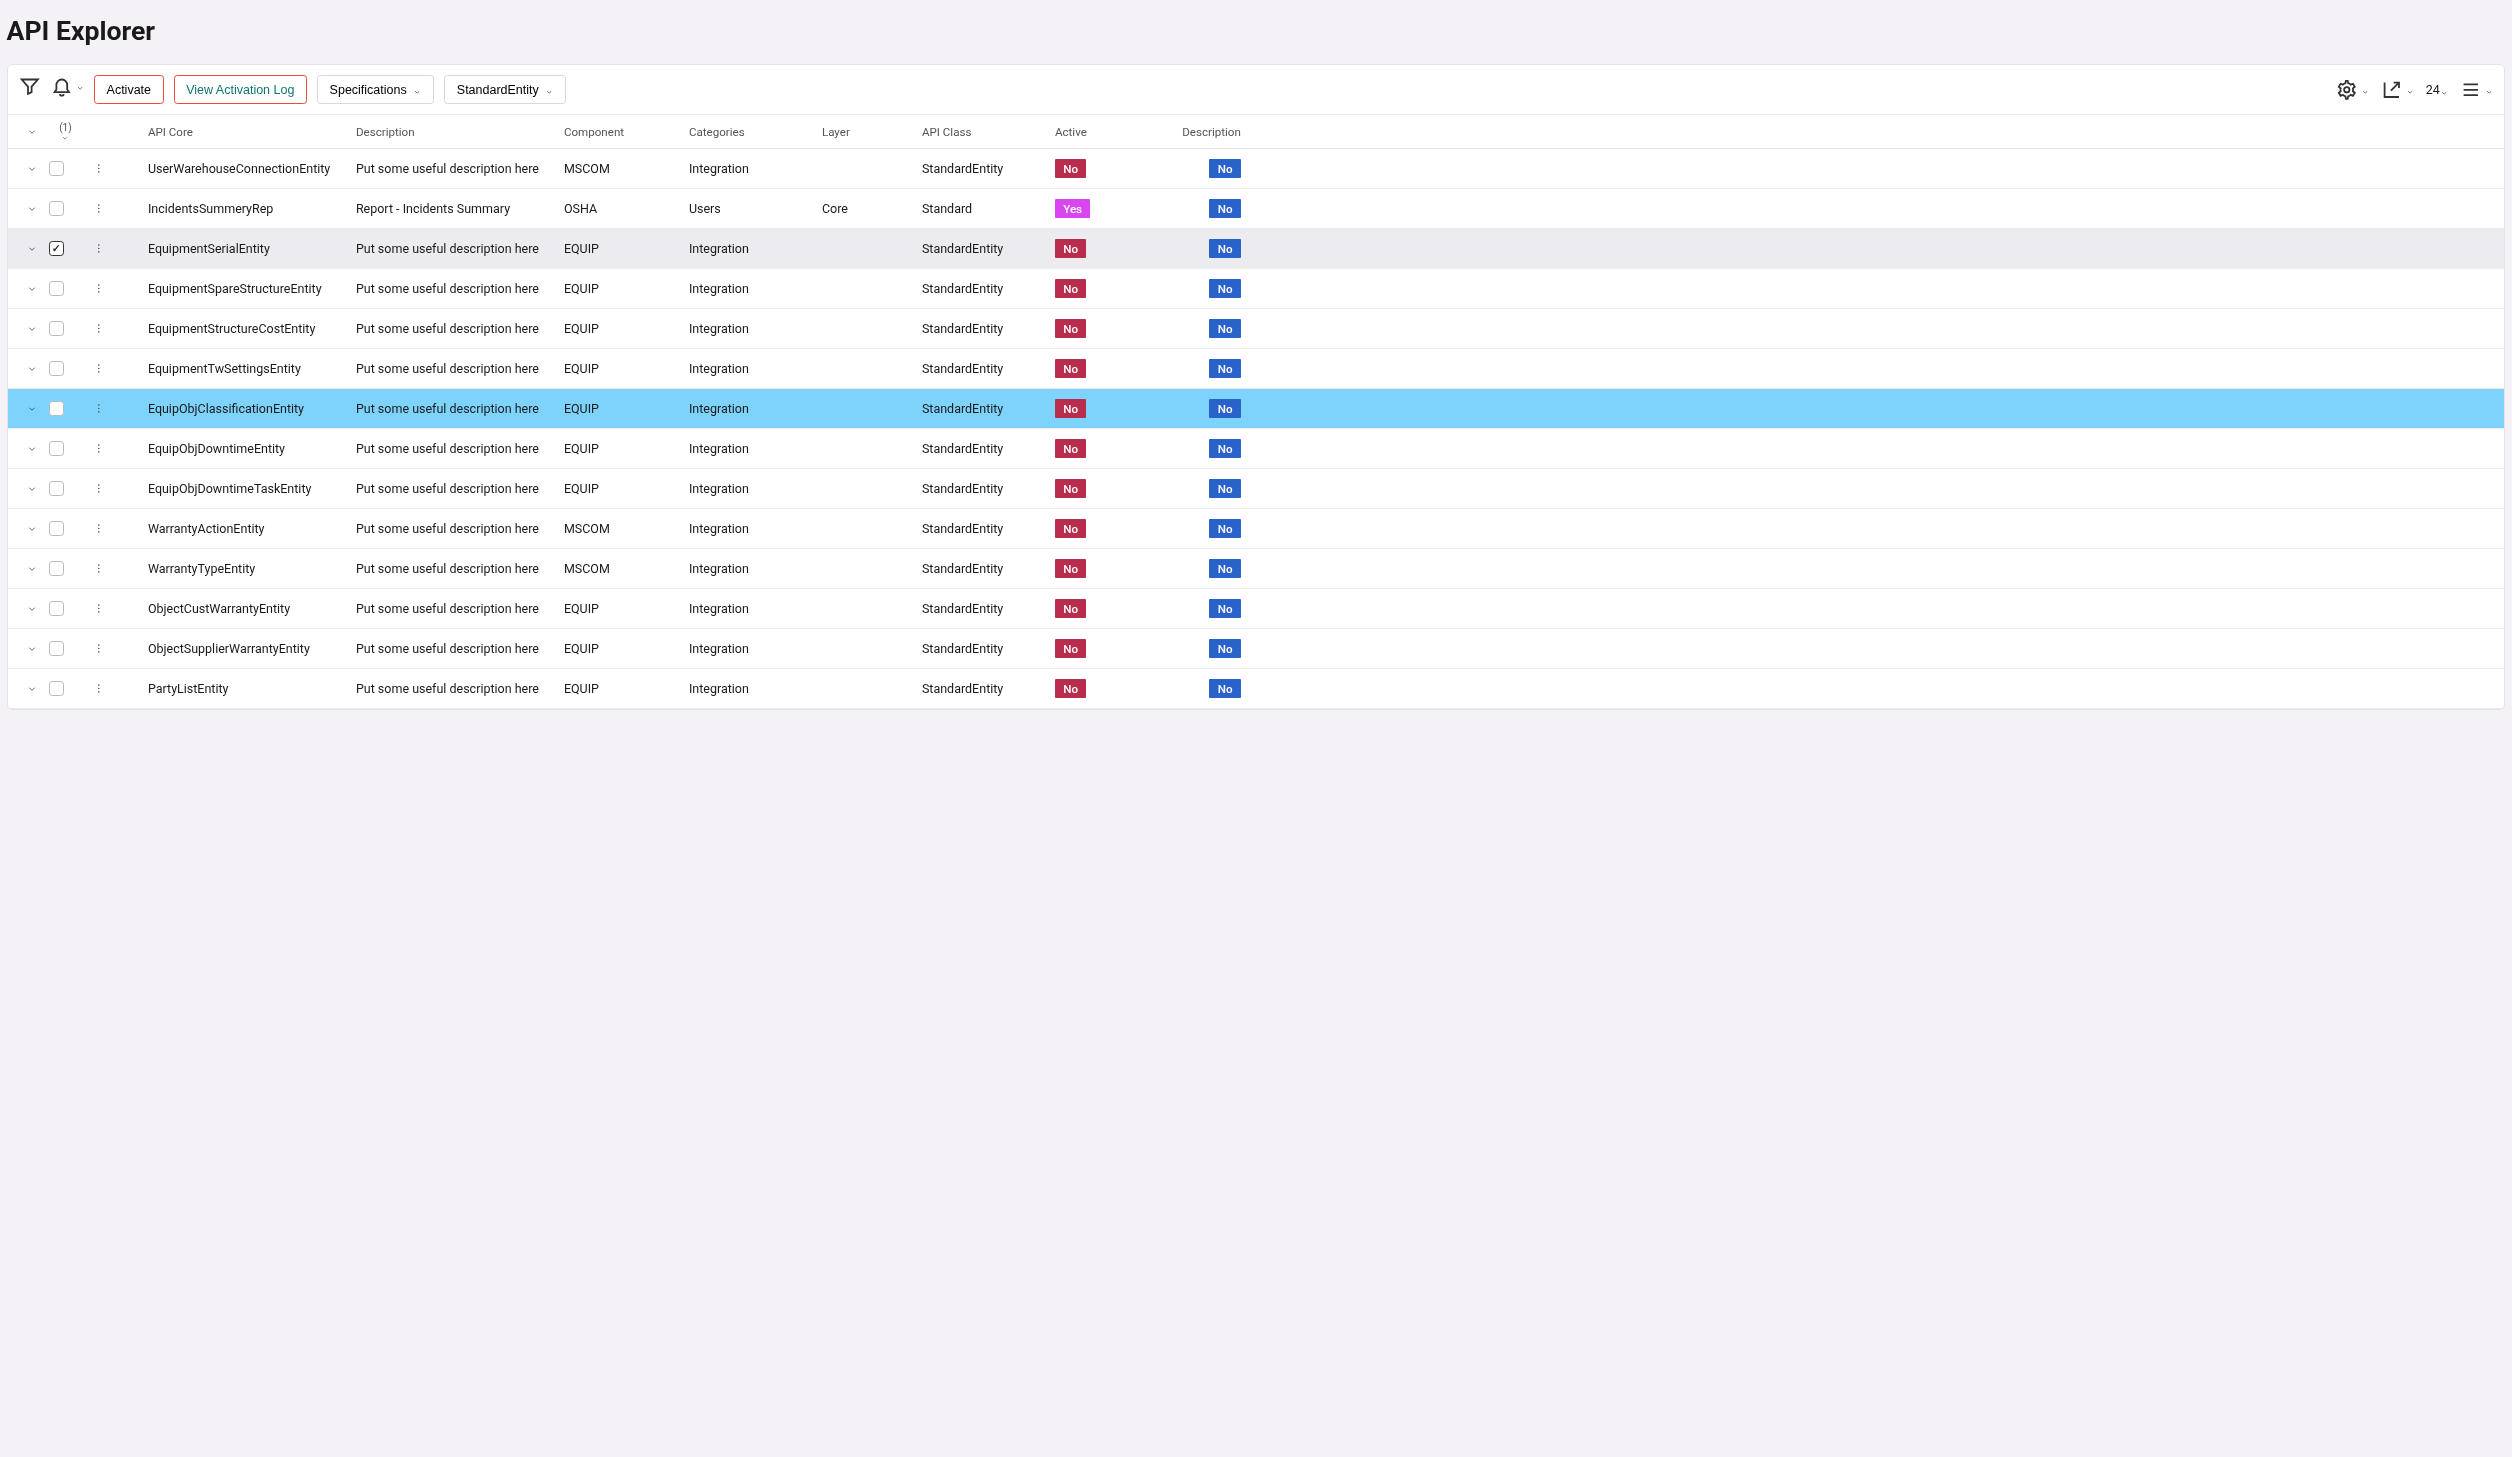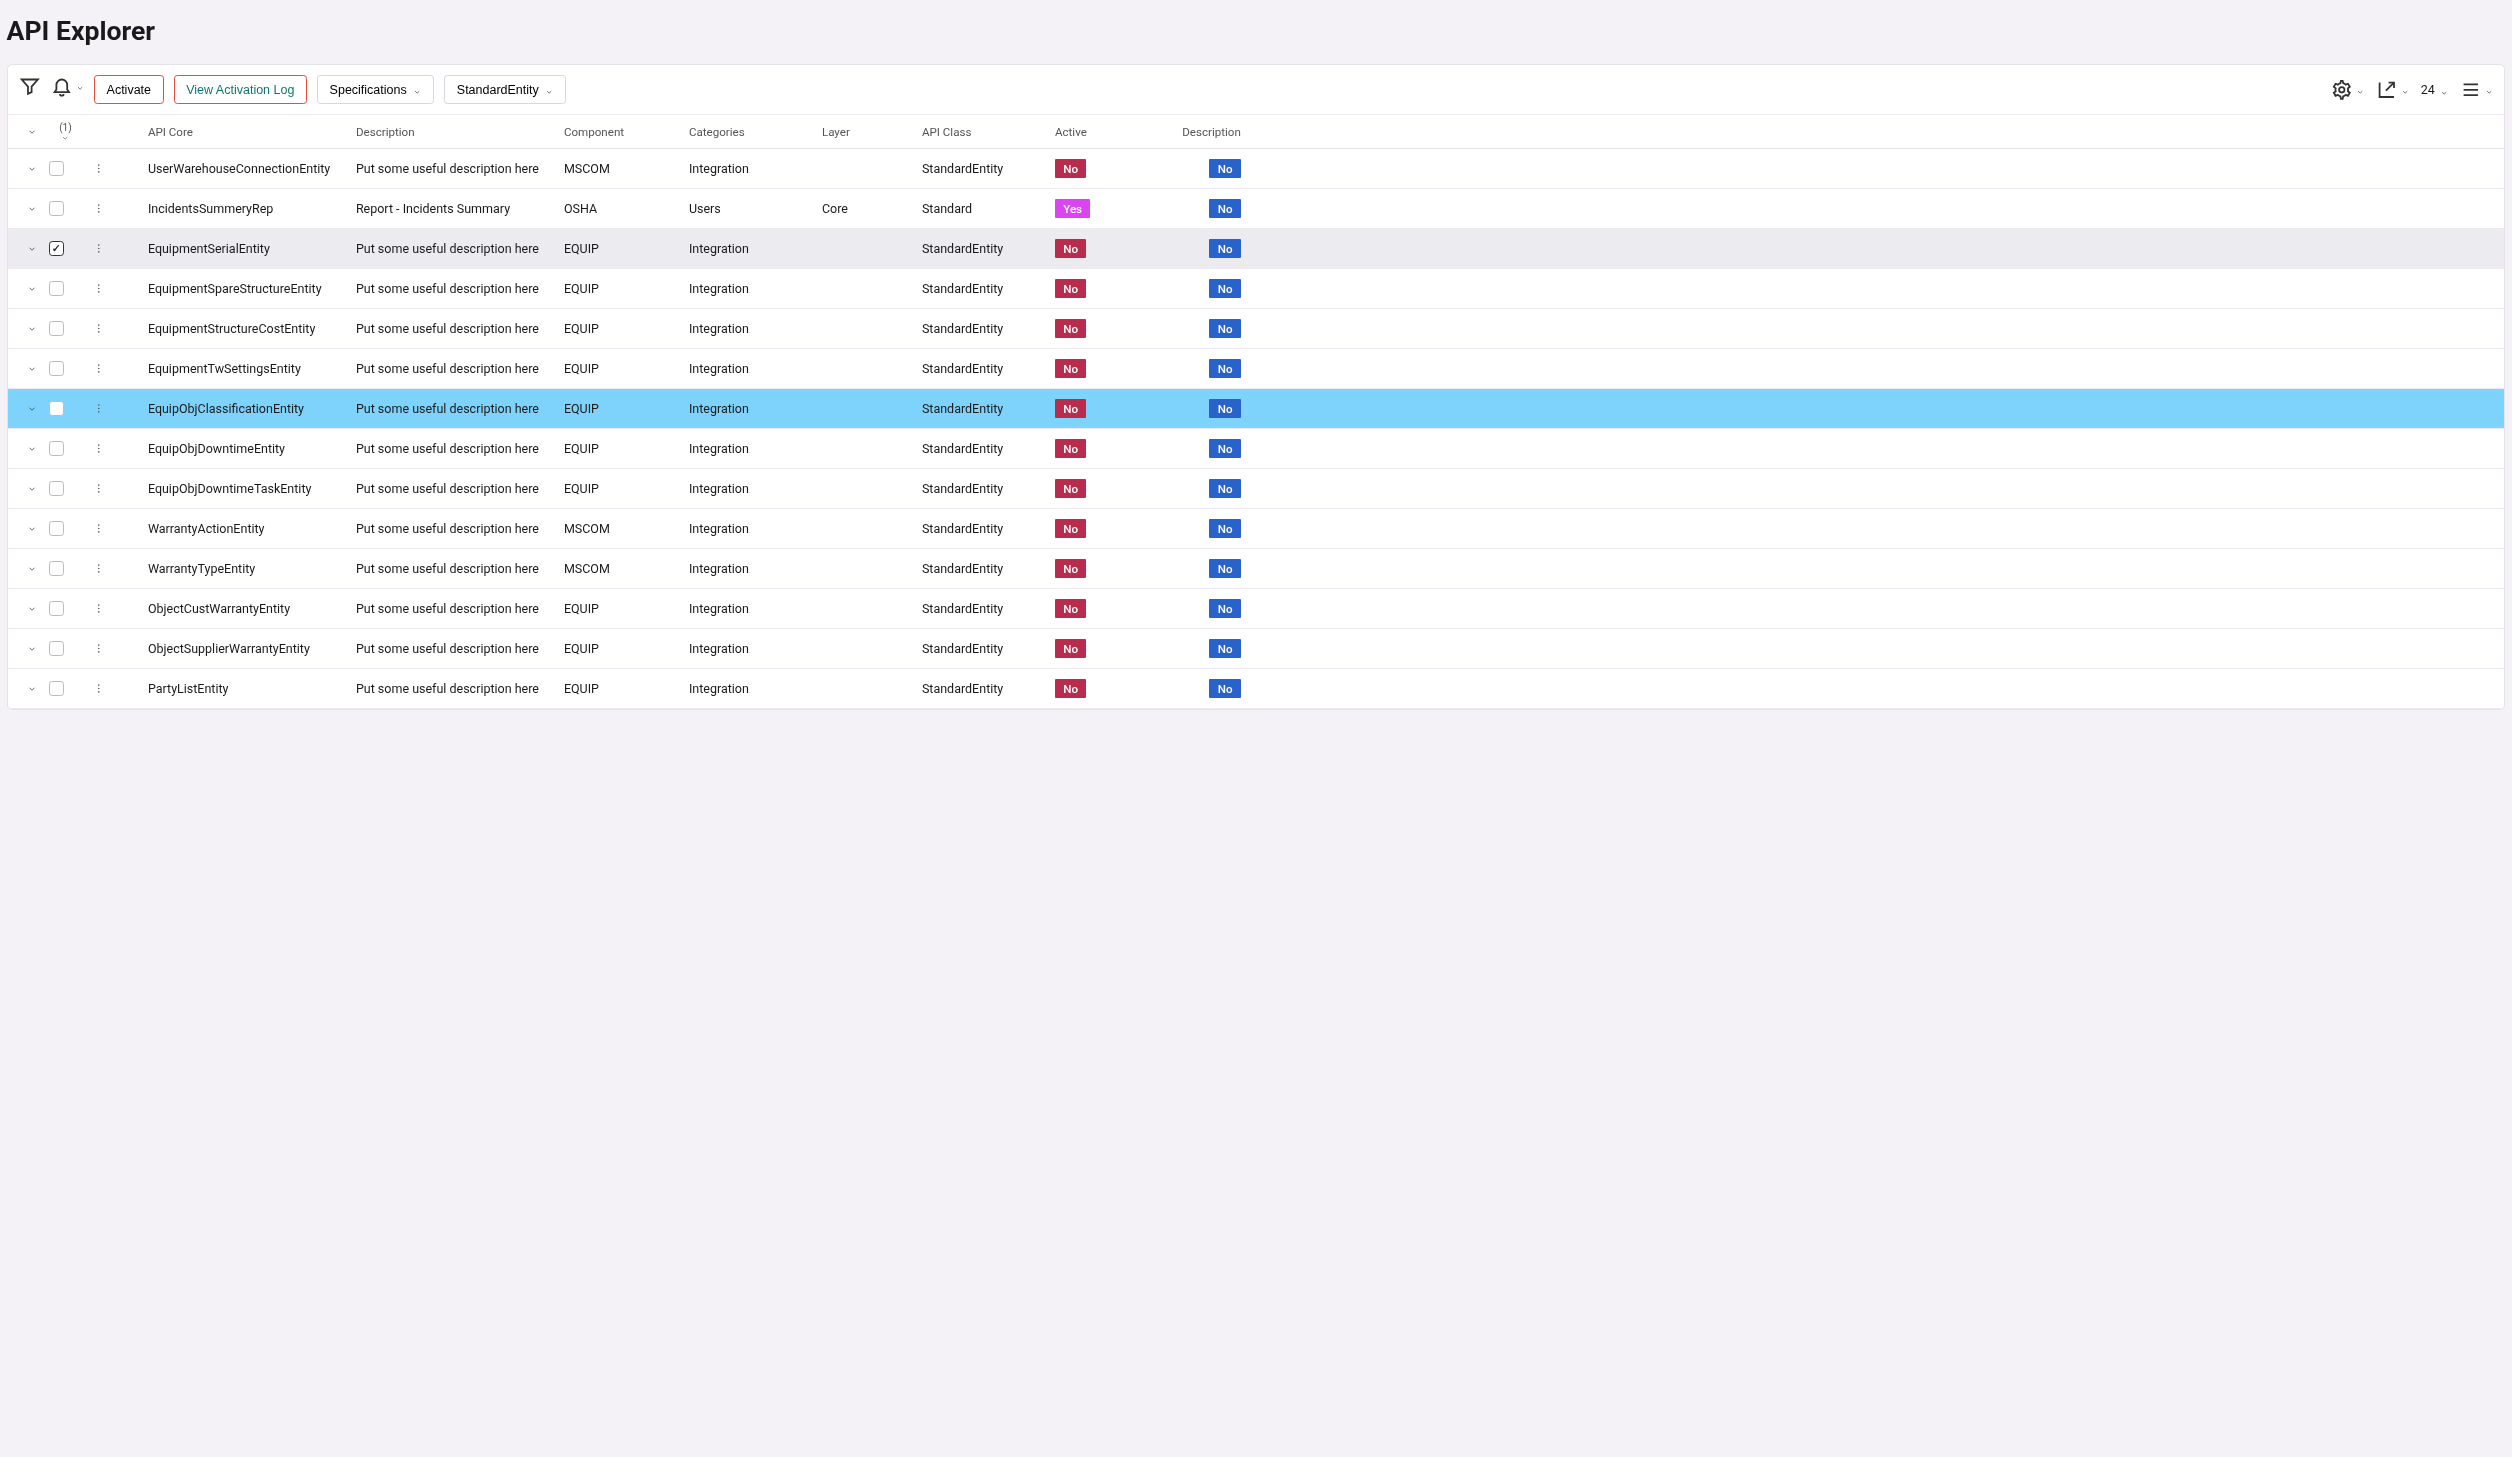--- a/index.html
+++ b/index.html
@@ -79,21 +79,21 @@
   .kebab svg{width:11.6px;height:15px;}
   .badge {
     display:inline-block; padding: 2.5px 8.3px; border-radius: 1px; color:#fff; font-size:11.6px; font-weight:500;
   }
   .badge.no-red { background:#b82c4e; }
   .badge.no-blue { background:#2962c9; }
   .badge.yes-green { background:#d946ef; }
   .col-dep { text-align:right; padding-right:5px;}
   .th { font-weight:400; }
   .th-dep { text-align:right; padding-right:5px;}
-  .num-dd { font-size:12.5px; display:flex; align-items:center; gap:5px; cursor:pointer;}
+  .num-dd { font-size:12.5px; display:flex; align-items:center; cursor:pointer;}
   .toolbar svg { stroke: #333; }
 </style>
 </head>
 <body>
 
 <h1 class="page-title">API Explorer</h1>
 
 <div class="panel">
 
   <div class="toolbar">

